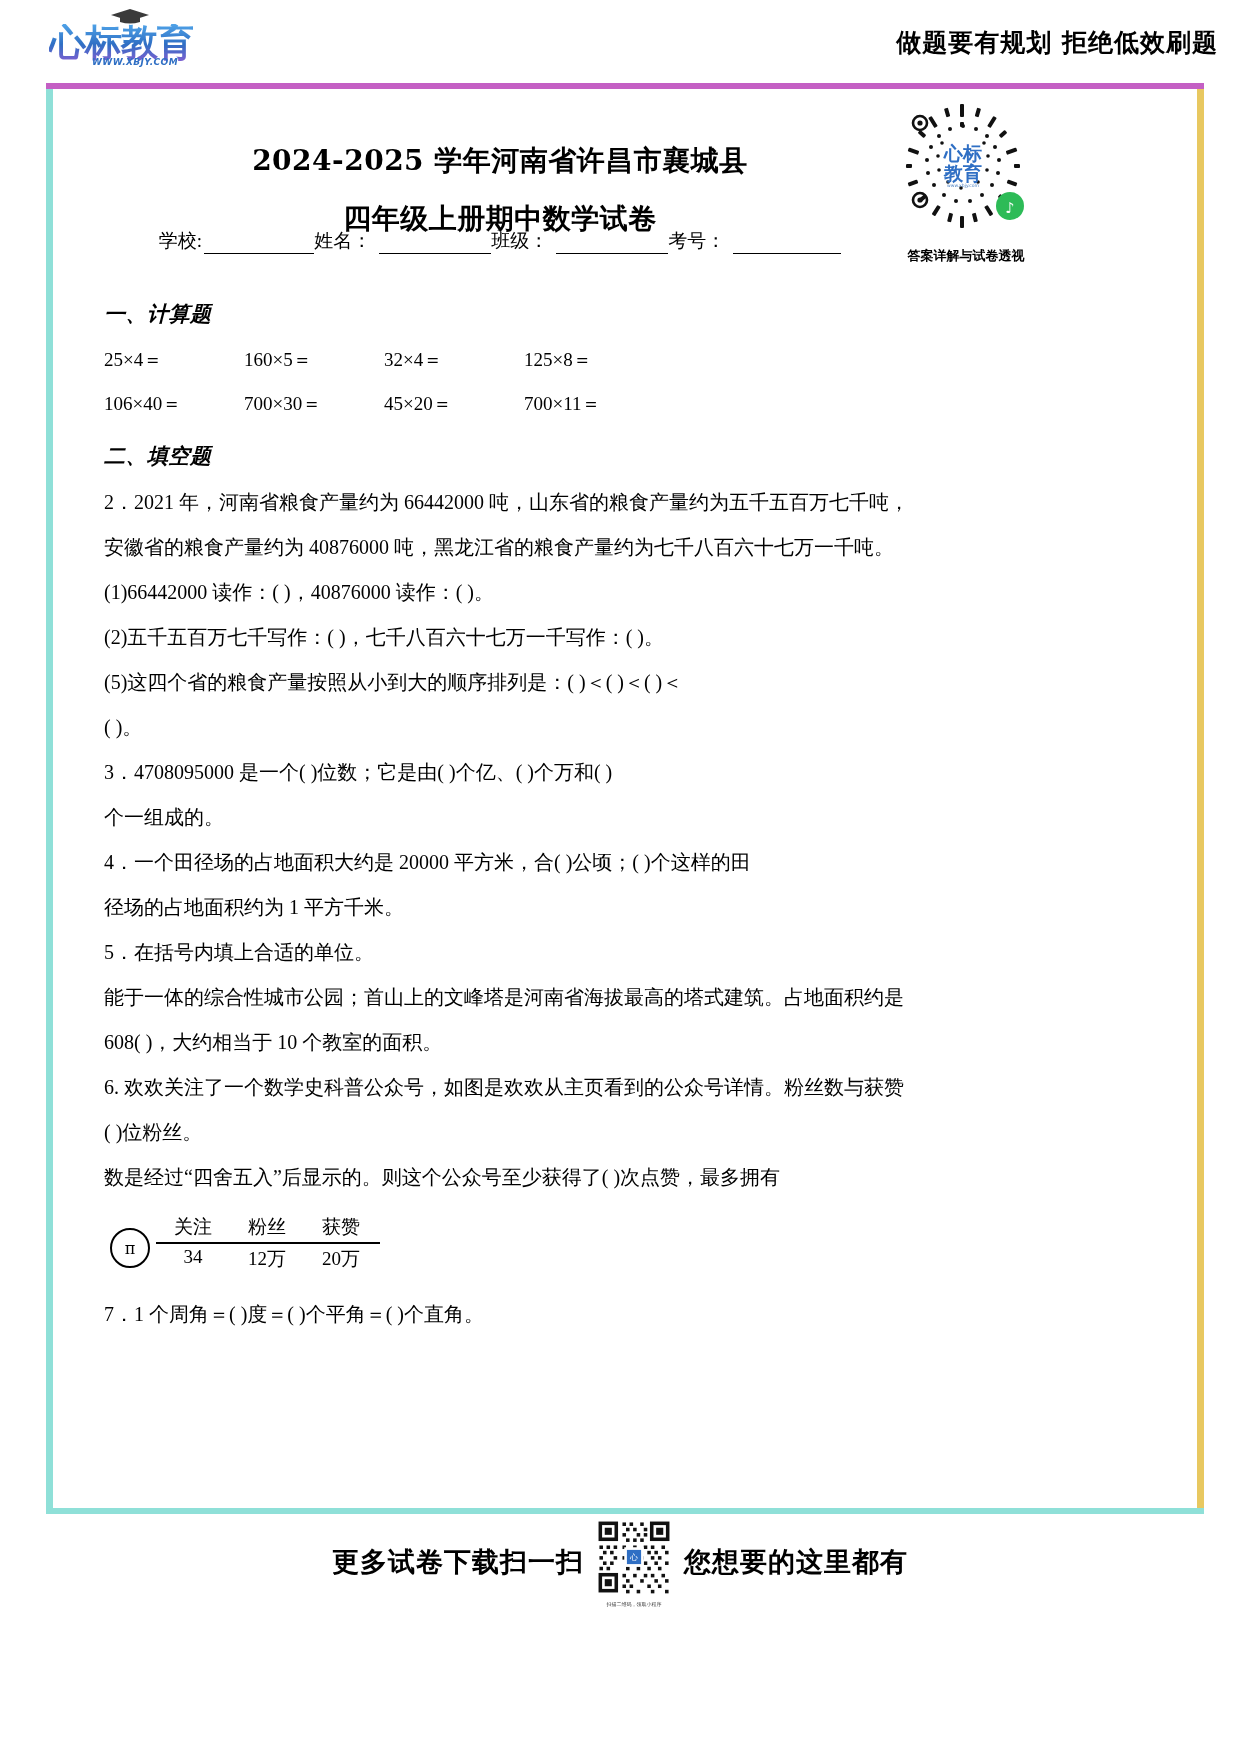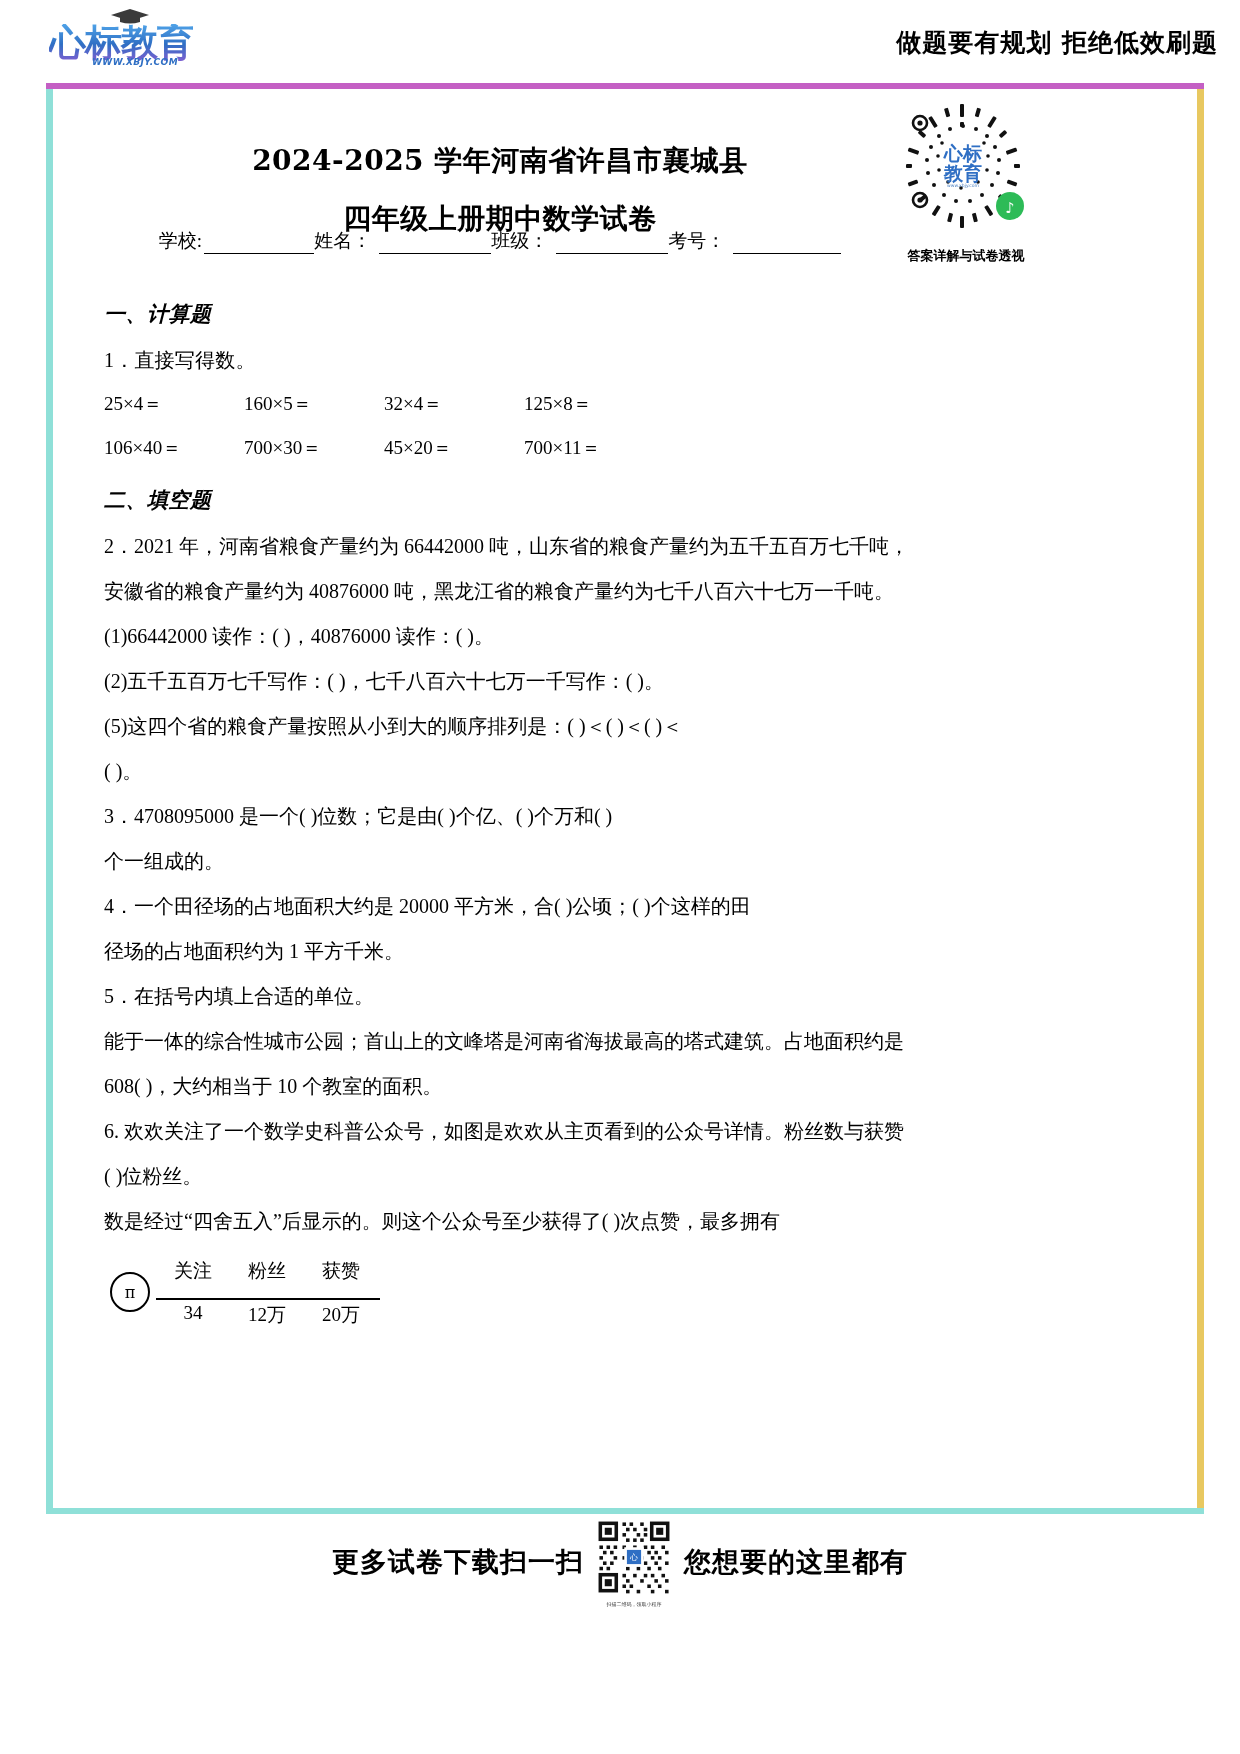--- a/index.html
+++ b/index.html
@@ -209,21 +209,21 @@
   .stats-table {
     position: absolute;
     left: 46px; top: 0;
     width: 224px;
   }
   .stats-head, .stats-vals {
     display: flex;
     font-size: 19px;
     color: #000;
   }
-  .stats-head { padding-bottom: 14px; }
+  .stats-head { padding-bottom: 2px; }
   .stats-head > div, .stats-vals > div {
     width: 74px;
     text-align: center;
   }
   .stats-rule {
     border-top: 2px solid #000;
     width: 224px;
   }
   .stats-vals { padding-top: 2px; }
 
@@ -366,21 +366,20 @@
     <circle cx="112" cy="106" r="14" fill="#2dbb57"></circle>
     <text x="112" y="113" text-anchor="middle" font-family="DejaVu Sans, sans-serif" font-size="15" fill="#ffffff">♪</text>
   </svg>
 </div>
 <div class="qr-caption">答案详解与试卷透视</div>
 
 <div class="content">
 
   <div class="sec-head first">一、计算题</div>
 
-  <div class="q-line">1．直接写得数。</div>
 
   <div class="calc-row">
     <div class="calc-cell w1">25×4＝</div>
     <div class="calc-cell">160×5＝</div>
     <div class="calc-cell">32×4＝</div>
     <div class="calc-cell">125×8＝</div>
   </div>
   <div class="calc-row">
     <div class="calc-cell w1">106×40＝</div>
     <div class="calc-cell">700×30＝</div>
@@ -421,20 +420,21 @@
       </div>
       <div class="stats-rule"></div>
       <div class="stats-vals">
         <div>34</div>
         <div>12万</div>
         <div>20万</div>
       </div>
     </div>
   </div>
 
+  <div class="q-para" style="margin-top:14px;">7．1 个周角＝(                )度＝(                )个平角＝(                )个直角。</div>
 
 </div>
 
 <div class="footer">
   <div class="footer-inner">
     <div class="footer-text">更多试卷下载扫一扫</div>
     <div class="footer-qr">
       <svg viewBox="0 0 88 88" width="88" height="78">
         <rect x="0" y="0" width="88" height="88" fill="#ffffff"></rect>
         <g fill="#111">

